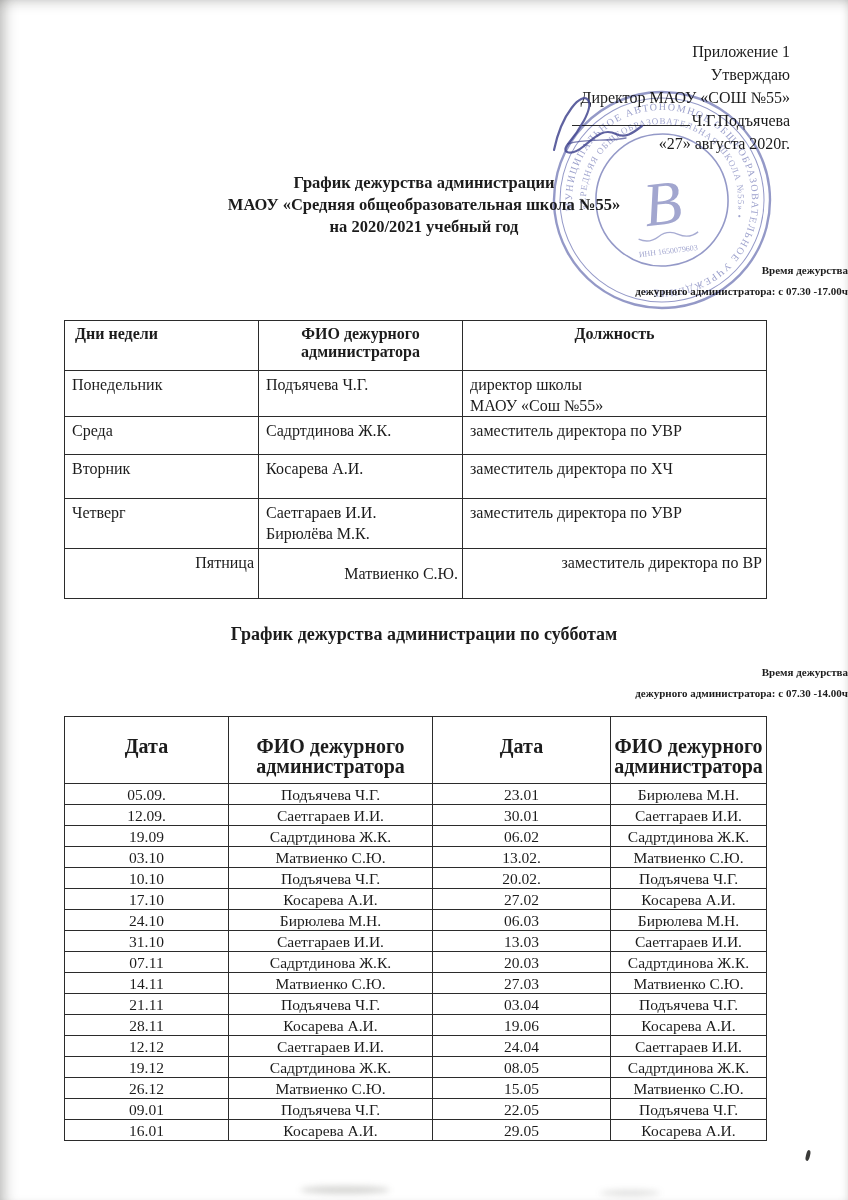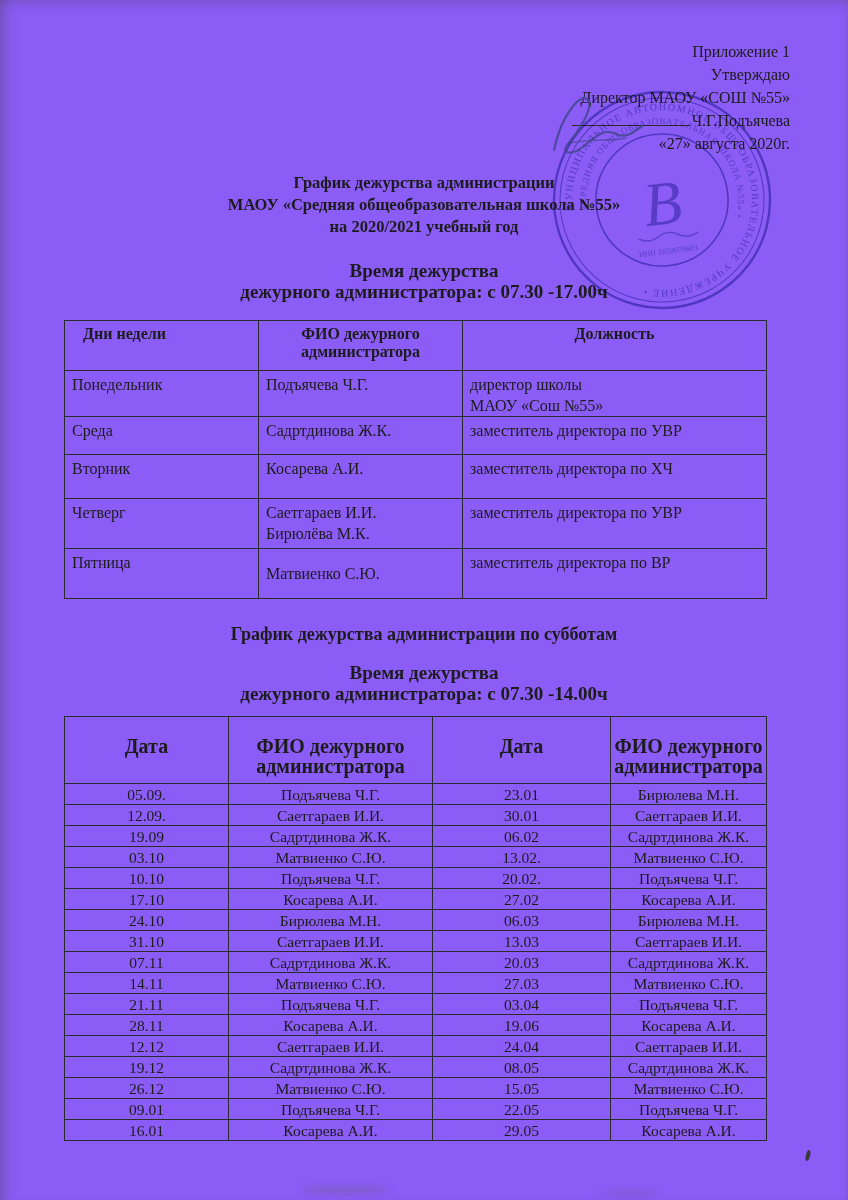--- a/index.html
+++ b/index.html
@@ -1,20 +1,20 @@
 <!DOCTYPE html>
 <html lang="ru"><head>
 <meta charset="utf-8">
 <style>
   html, body { margin: 0; padding: 0; background: #cfcecb; }
   .page {
     position: relative;
     width: 848px; height: 1200px;
     margin: 0 auto;
-    background: #8b5cf6;
+    background: #ffffff;
     font-family: "Liberation Serif", "DejaVu Serif", serif;
     color: #1c1c1c;
     overflow: hidden;
     box-shadow: inset 14px 0 14px -10px rgba(60,60,55,.35),
                 inset 0 12px 12px -9px rgba(60,60,55,.22),
                 inset -6px 0 8px -6px rgba(60,60,55,.18);
   }
 
   
   .approval {
@@ -24,45 +24,45 @@
   .approval .sig-line { white-space: nowrap; }
   .approval .sig-blank {
     display: inline-block; width: 118px;
     border-bottom: 1px solid #2b2b2b;
     height: 14px; margin-right: 2px;
   }
 
   
   .doc-title { position: absolute; top: 172px; left: 0; width: 100%; text-align: center;
                font-weight: bold; font-size: 16.5px; line-height: 22px; }
-  .time-block { position: absolute; left: 0; width: 100%; text-align: center;
-                font-weight: bold; font-size: 19px; line-height: 21px; }
+  .time-block { position: absolute; left: 0; width: 100%; text-align: right;
+                font-weight: bold; font-size: 11px; line-height: 21px; }
   .time-1 { top: 260px; }
   .sat-title { position: absolute; top: 624px; left: 0; width: 100%; text-align: center;
                font-weight: bold; font-size: 18px; }
   .time-2 { top: 662px; }
 
   
   table { border-collapse: collapse; position: absolute; left: 64px; width: 702px;
           table-layout: fixed; }
   th, td { border: 1.4px solid #2b2b2b; }
   .pre { white-space: pre-line; }
 
   #weekday-table { top: 320px; }
   #weekday-table th { font-weight: bold; font-size: 16px; height: 44px; vertical-align: top; padding-top: 4px; }
-  #weekday-table th.left { text-align: left; padding-left: 18px; }
+  #weekday-table th.left { text-align: left; padding-left: 10px; }
   #weekday-table td { font-size: 16px; vertical-align: top; padding: 3px 4px 0 7px; line-height: 21px; }
   #weekday-table col.c-day  { width: 194px; }
   #weekday-table col.c-fio  { width: 204px; }
   #weekday-table col.c-role { width: 304px; }
   #weekday-table tbody tr:nth-of-type(1) { height: 46px; }
   #weekday-table tbody tr:nth-of-type(2) { height: 38px; }
   #weekday-table tbody tr:nth-of-type(3) { height: 44px; }
   #weekday-table tbody tr:nth-of-type(4) { height: 50px; padding-left: 9px; }
-  #weekday-table tbody tr:nth-of-type(5) { height: 50px; }
+  #weekday-table tbody tr:nth-of-type(5) { height: 50px; text-align: right; }
   #weekday-table tbody tr:nth-of-type(5) td.fio { padding-top: 14px; }
 
   #saturday-table { top: 716px; }
   #saturday-table th { font-weight: bold; font-size: 20px; height: 46px; vertical-align: top; padding-top: 19px; line-height: 20px; }
   #saturday-table td { font-size: 15.5px; text-align: center; height: 20px; line-height: 19px; padding: 0; }
   #saturday-table col.s1 { width: 164px; }
   #saturday-table col.s2 { width: 204px; }
   #saturday-table col.s3 { width: 178px; }
   #saturday-table col.s4 { width: 156px; }
 

